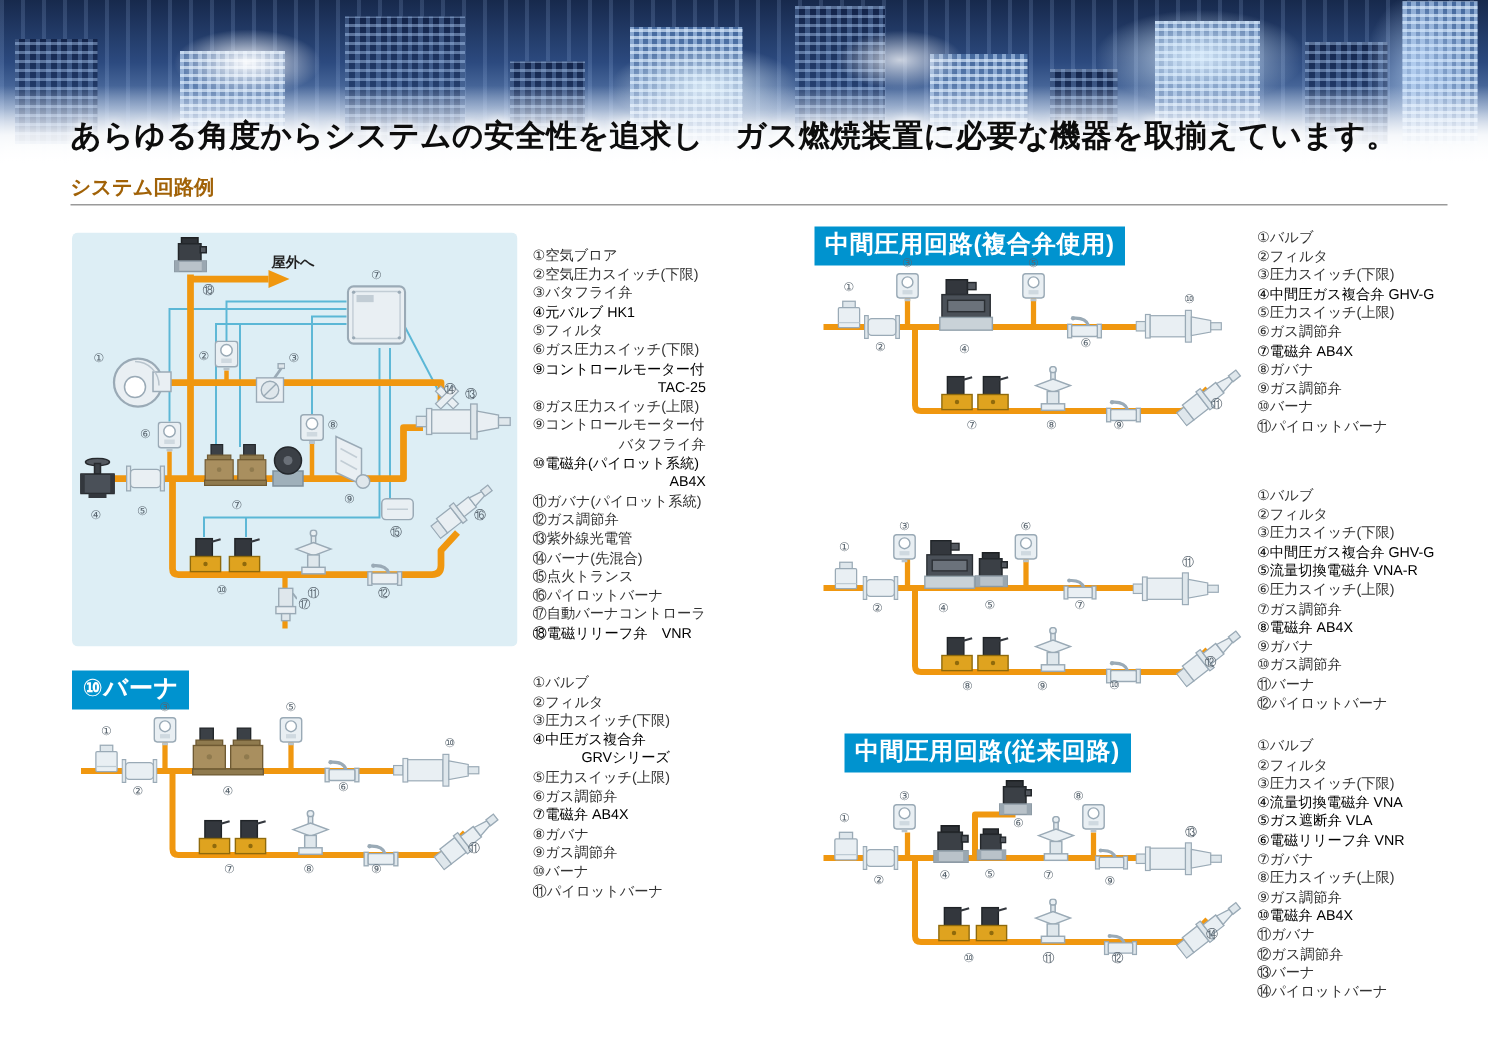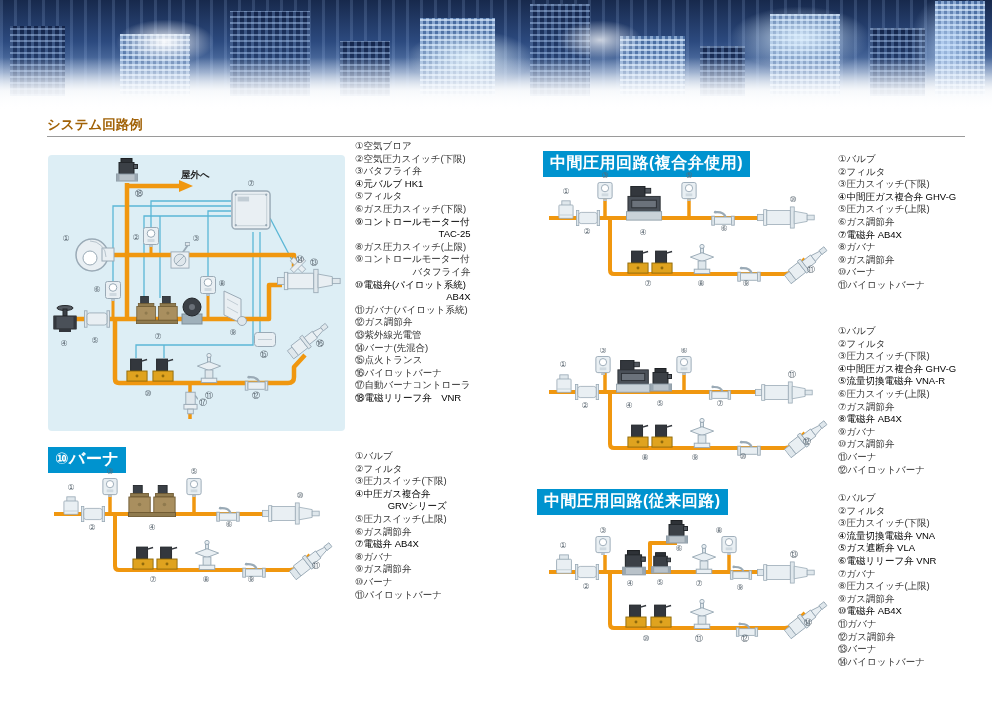--- a/index.html
+++ b/index.html
@@ -185,20 +185,21 @@
     <div class="bld" style="left:530px;width:60px;height:92px"></div>
     <div class="bld light" style="left:620px;width:65px;height:60px"></div>
     <div class="bld" style="left:700px;width:45px;height:50px"></div>
     <div class="bld light" style="left:770px;width:70px;height:82px"></div>
     <div class="bld" style="left:870px;width:55px;height:68px"></div>
     <div class="bld light" style="left:935px;width:50px;height:95px"></div>
     <div class="glow"></div>
     <div class="fade"></div>
   </div>
 
+  <div class="headline">あらゆる角度からシステムの安全性を追求し　ガス燃焼装置に必要な機器を取揃えています。</div>
   <div class="sec-title">システム回路例</div>
   <div class="sec-rule"></div>
 
   <svg class="dsvg" style="left:48px;top:155px" width="297" height="276" viewBox="0 0 297 276">
     <rect x="0" y="0" width="297" height="276" rx="4" fill="#DDEEF5"></rect>
 
     <g>
       <path class="sig" d="M183,46 H103 V73"></path>
       <path class="sig" d="M183,51 H65 V126"></path>
       <path class="sig" d="M183,56 H160 V121"></path>
@@ -274,21 +275,21 @@
         <text x="161" y="243" class="dlabel">⑪</text>
         <text x="208" y="243" class="dlabel">⑫</text>
         <text x="266" y="110" class="dlabel">⑬</text>
         <text x="252" y="107" class="dlabel">⑭</text>
         <text x="216" y="202" class="dlabel">⑮</text>
         <text x="272" y="191" class="dlabel">⑯</text>
         <text x="155" y="250" class="dlabel">⑰</text>
         <text x="91" y="41" class="dlabel">⑱</text>
       </g>
   </svg>
-  <div class="legend" style="left:355px;top:140px">
+  <div class="legend" style="left:355px;top:165px">
       <div class="lrow">①空気ブロア</div>
       <div class="lrow">②空気圧力スイッチ(下限)</div>
       <div class="lrow">③バタフライ弁</div>
       <div class="lrow b">④元バルブ HK1</div>
       <div class="lrow">⑤フィルタ</div>
       <div class="lrow">⑥ガス圧力スイッチ(下限)</div>
       <div class="lrow b">⑨コントロールモーター付</div>
       <div class="lrow sub b">TAC-25</div>
       <div class="lrow">⑧ガス圧力スイッチ(上限)</div>
       <div class="lrow">⑨コントロールモーター付</div>
@@ -445,21 +446,21 @@
       <div class="lrow b">⑤流量切換電磁弁 VNA-R</div>
       <div class="lrow">⑥圧力スイッチ(上限)</div>
       <div class="lrow">⑦ガス調節弁</div>
       <div class="lrow b">⑧電磁弁 AB4X</div>
       <div class="lrow">⑨ガバナ</div>
       <div class="lrow">⑩ガス調節弁</div>
       <div class="lrow">⑪バーナ</div>
       <div class="lrow">⑫パイロットバーナ</div>
     </div>
 
-  <div class="tag" style="left:537px;top:489px">中間圧用回路(従来回路)</div>
+  <div class="tag" style="left:563px;top:489px">中間圧用回路(従来回路)</div>
   <svg class="dsvg" style="left:543px;top:505px" width="290" height="190" viewBox="0 0 290 190">
     <g>
       <path class="pipe" stroke-width="4" d="M6,67 H218"></path>
       <path class="pipe" stroke-width="3.5" d="M62,67 V50"></path>
       <path class="pipe" stroke-width="3.5" d="M186,67 V50"></path>
       <path class="pipe" stroke-width="4" d="M107,67 V38 H134"></path>
       <path class="pipe" stroke-width="4" d="M67,67 V119 Q67,123 71,123 H242 Q247,123 250,120 L262,108"></path>
     </g>
     <use href="#sym-valve" x="12" y="49" width="18" height="21"></use>
     <use href="#sym-filter" x="32" y="58" width="24" height="18"></use>

